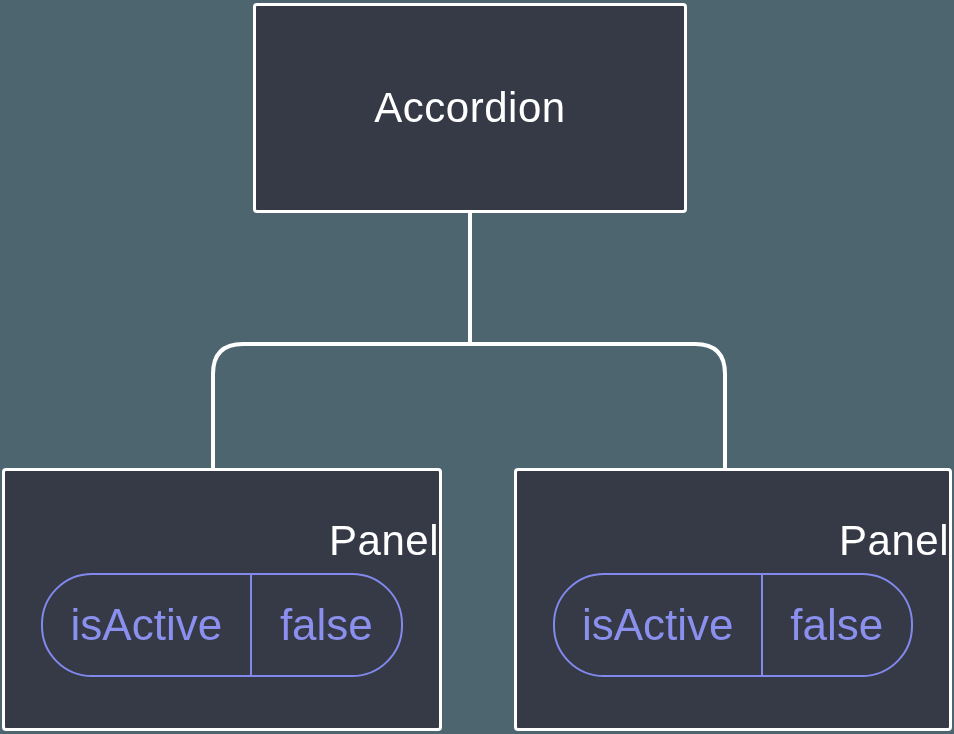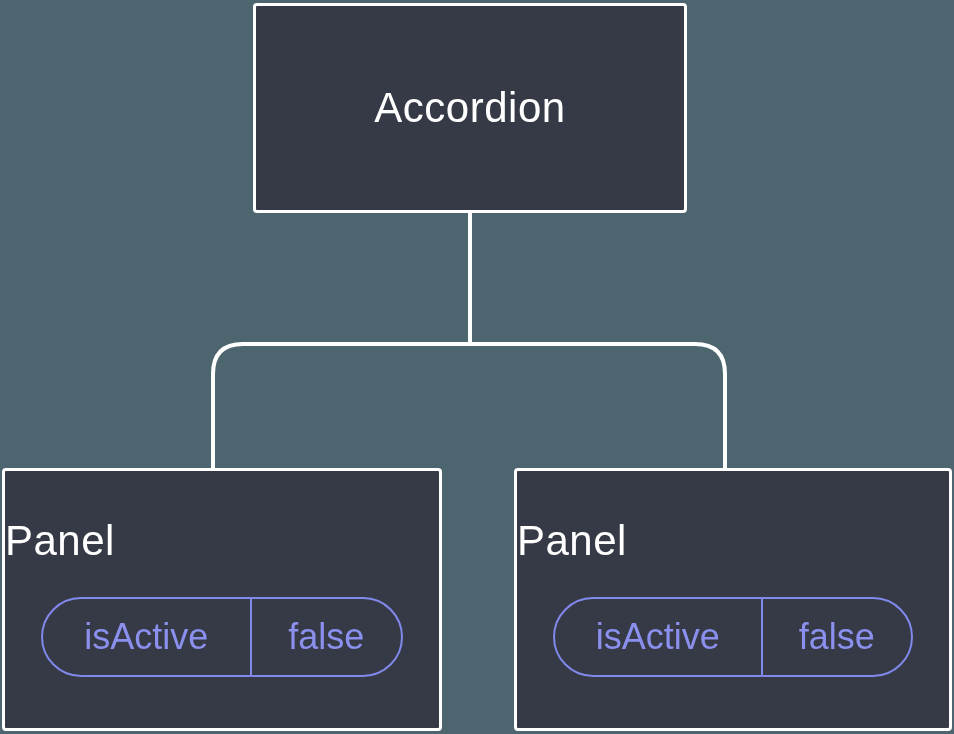--- a/index.html
+++ b/index.html
@@ -50,32 +50,32 @@
     font-size: 42px;
     font-weight: 500;
     letter-spacing: 0.5px;
   }
   .node-panel-1 { left: 2px;   top: 468px; width: 440px; height: 263px; }
   .node-panel-2 { left: 514px; top: 468px; width: 438px; height: 263px; }
   .panel-title {
     position: absolute;
     left: 0; top: 46px;
     width: 100%;
-    text-align: left;
+    text-align: right;
   }
   .prop-pill {
     position: absolute;
     left: 36px; right: 36px;
-    top: 126px;
-    height: 80px;
+    top: 102px;
+    height: 104px;
     border: 2px solid var(--prop-accent);
     border-radius: 51px;
     display: flex;
     color: var(--prop-text);
-    font-size: 36px;
+    font-size: 44px;
     overflow: hidden;
   }
   .prop-name {
     flex: 0 0 58.3%;
     display: flex;
     align-items: center;
     justify-content: center;
     border-right: 2px solid var(--prop-accent);
   }
   .prop-value {

